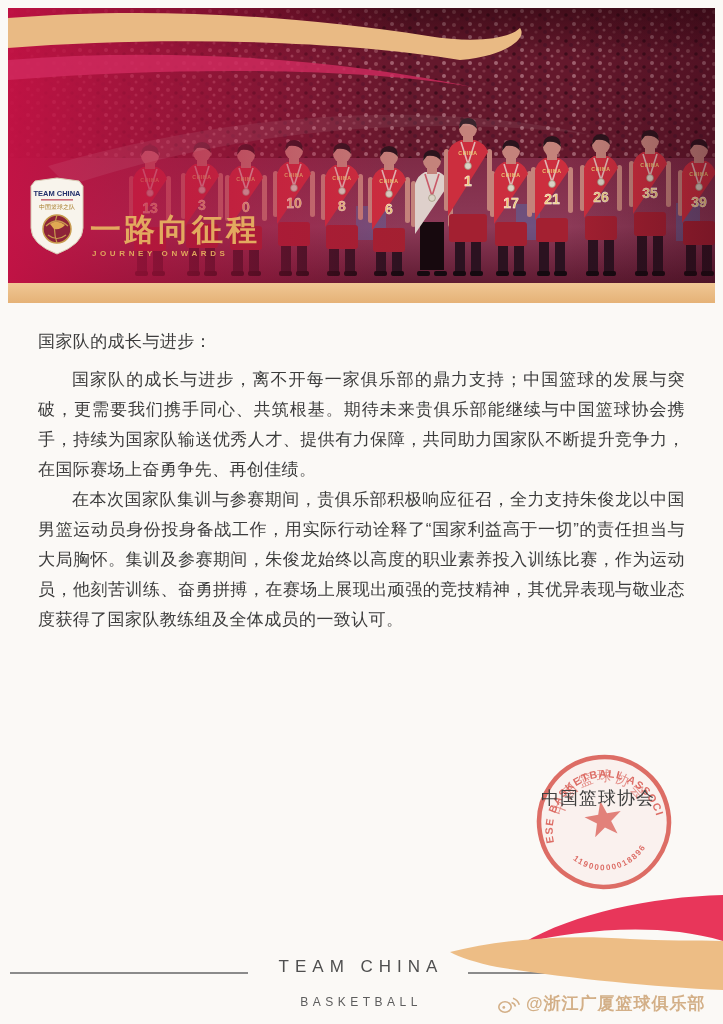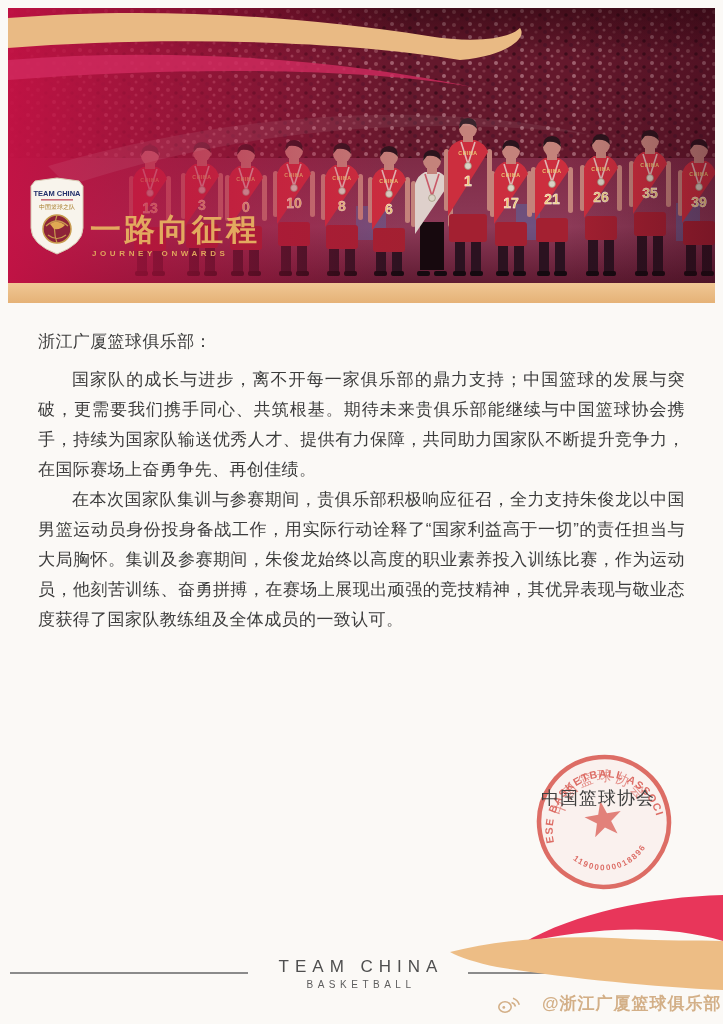--- a/index.html
+++ b/index.html
@@ -15,23 +15,23 @@
   .letter p.body-para{text-indent:2em;}
   .stamp{position:absolute;left:533px;top:751px;width:142px;height:142px;z-index:1;}
   .sig{position:absolute;left:508px;width:180px;text-align:center;color:#3f3f3f;z-index:2;font-size:18px;letter-spacing:1px;}
   .sig-name{top:786px;}
   .sig-date{top:818px;}
   .footer-line{position:absolute;height:2px;background:#8b8b8b;top:972px;z-index:1;}
   .footer-line.left{left:10px;width:238px;}
   .footer-line.right{left:468px;width:166px;}
   .footer-title{position:absolute;left:257px;top:957px;width:208px;text-align:center;z-index:1;}
   .footer-title .t1{font-size:17px;letter-spacing:6px;color:#4f4f4f;font-weight:500;}
-  .footer-title .t2{font-size:10px;letter-spacing:4.5px;color:#5d5d5d;margin-top:2px;font-weight:500;}
+  .footer-title .t2{font-size:12px;letter-spacing:4.5px;color:#5d5d5d;margin-top:18px;font-weight:500;}
   .footer-art{position:absolute;left:0;top:880px;width:723px;height:144px;z-index:2;pointer-events:none;}
-  .watermark{position:absolute;left:497px;top:992px;display:flex;align-items:center;gap:21px;z-index:3;
+  .watermark{position:absolute;left:497px;top:992px;display:flex;align-items:center;gap:5px;z-index:3;
     color:#cfa87c;font-size:17px;font-weight:bold;letter-spacing:1px;opacity:.9;}
 </style>
 </head>
 <body>
 
 <div class="page">
 
   <svg class="banner" viewBox="0 0 707 295" xmlns="http://www.w3.org/2000/svg">
     <defs>
       <pattern id="crowd" width="26" height="13" patternUnits="userSpaceOnUse">
@@ -314,21 +314,21 @@
       <path d="M42 216 Q49 211 57 217 Q53 222 46 221 Z" fill="#e0a953"></path>
     </g>
 
     <text x="82" y="232" font-size="31" font-weight="bold" fill="#e3a95f" letter-spacing="3">一路向征程</text>
     <text x="84" y="248" font-size="8" font-weight="bold" fill="#dfa55c" letter-spacing="3.6">JOURNEY ONWARDS</text>
 
     <rect x="0" y="275" width="707" height="20" fill="url(#stripgrad)"></rect>
   </svg>
 
   <div class="letter">
-    <p class="salutation">浙江广厦篮球俱乐部：</p>
+    <p class="salutation">国家队的成长与进步：</p>
     <p class="body-para">国家队的成长与进步，离不开每一家俱乐部的鼎力支持；中国篮球的发展与突破，更需要我们携手同心、共筑根基。期待未来贵俱乐部能继续与中国篮球协会携手，持续为国家队输送优秀人才、提供有力保障，共同助力国家队不断提升竞争力，在国际赛场上奋勇争先、再创佳绩。</p>
     <p class="body-para">在本次国家队集训与参赛期间，贵俱乐部积极响应征召，全力支持朱俊龙以中国男篮运动员身份投身备战工作，用实际行动诠释了“国家利益高于一切”的责任担当与大局胸怀。集训及参赛期间，朱俊龙始终以高度的职业素养投入训练比赛，作为运动员，他刻苦训练、奋勇拼搏，在赛场上展现出顽强的竞技精神，其优异表现与敬业态度获得了国家队教练组及全体成员的一致认可。</p>
   </div>
 
   <svg class="stamp" viewBox="0 0 140 140" xmlns="http://www.w3.org/2000/svg">
     <defs>
       <path id="arcTop" d="M 18 78 A 52 52 0 1 1 122 78" fill="none"></path>
       <path id="arcBottom" d="M 25 88 A 49 49 0 0 0 115 88" fill="none"></path>
       <path id="arcInner" d="M 31 83 A 41 41 0 1 1 109 83" fill="none"></path>
     </defs>

